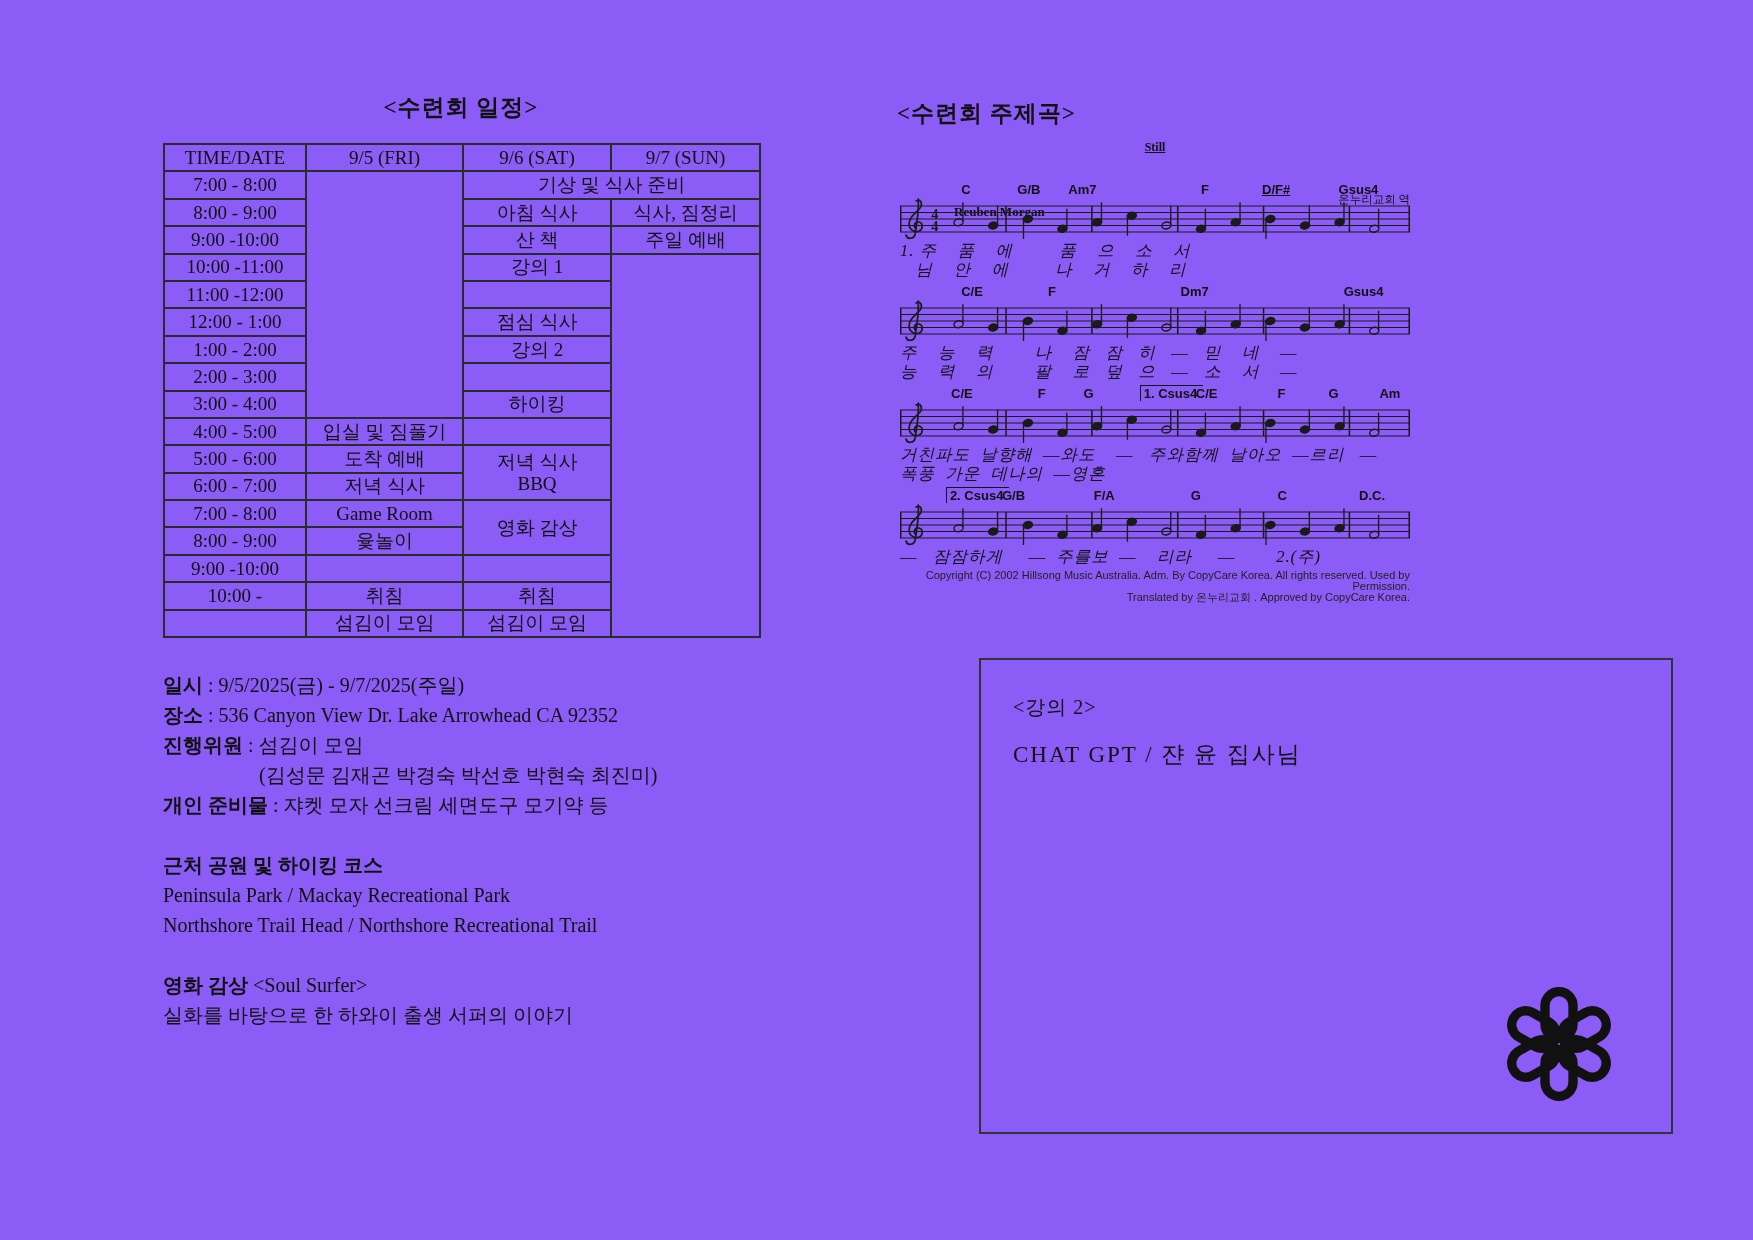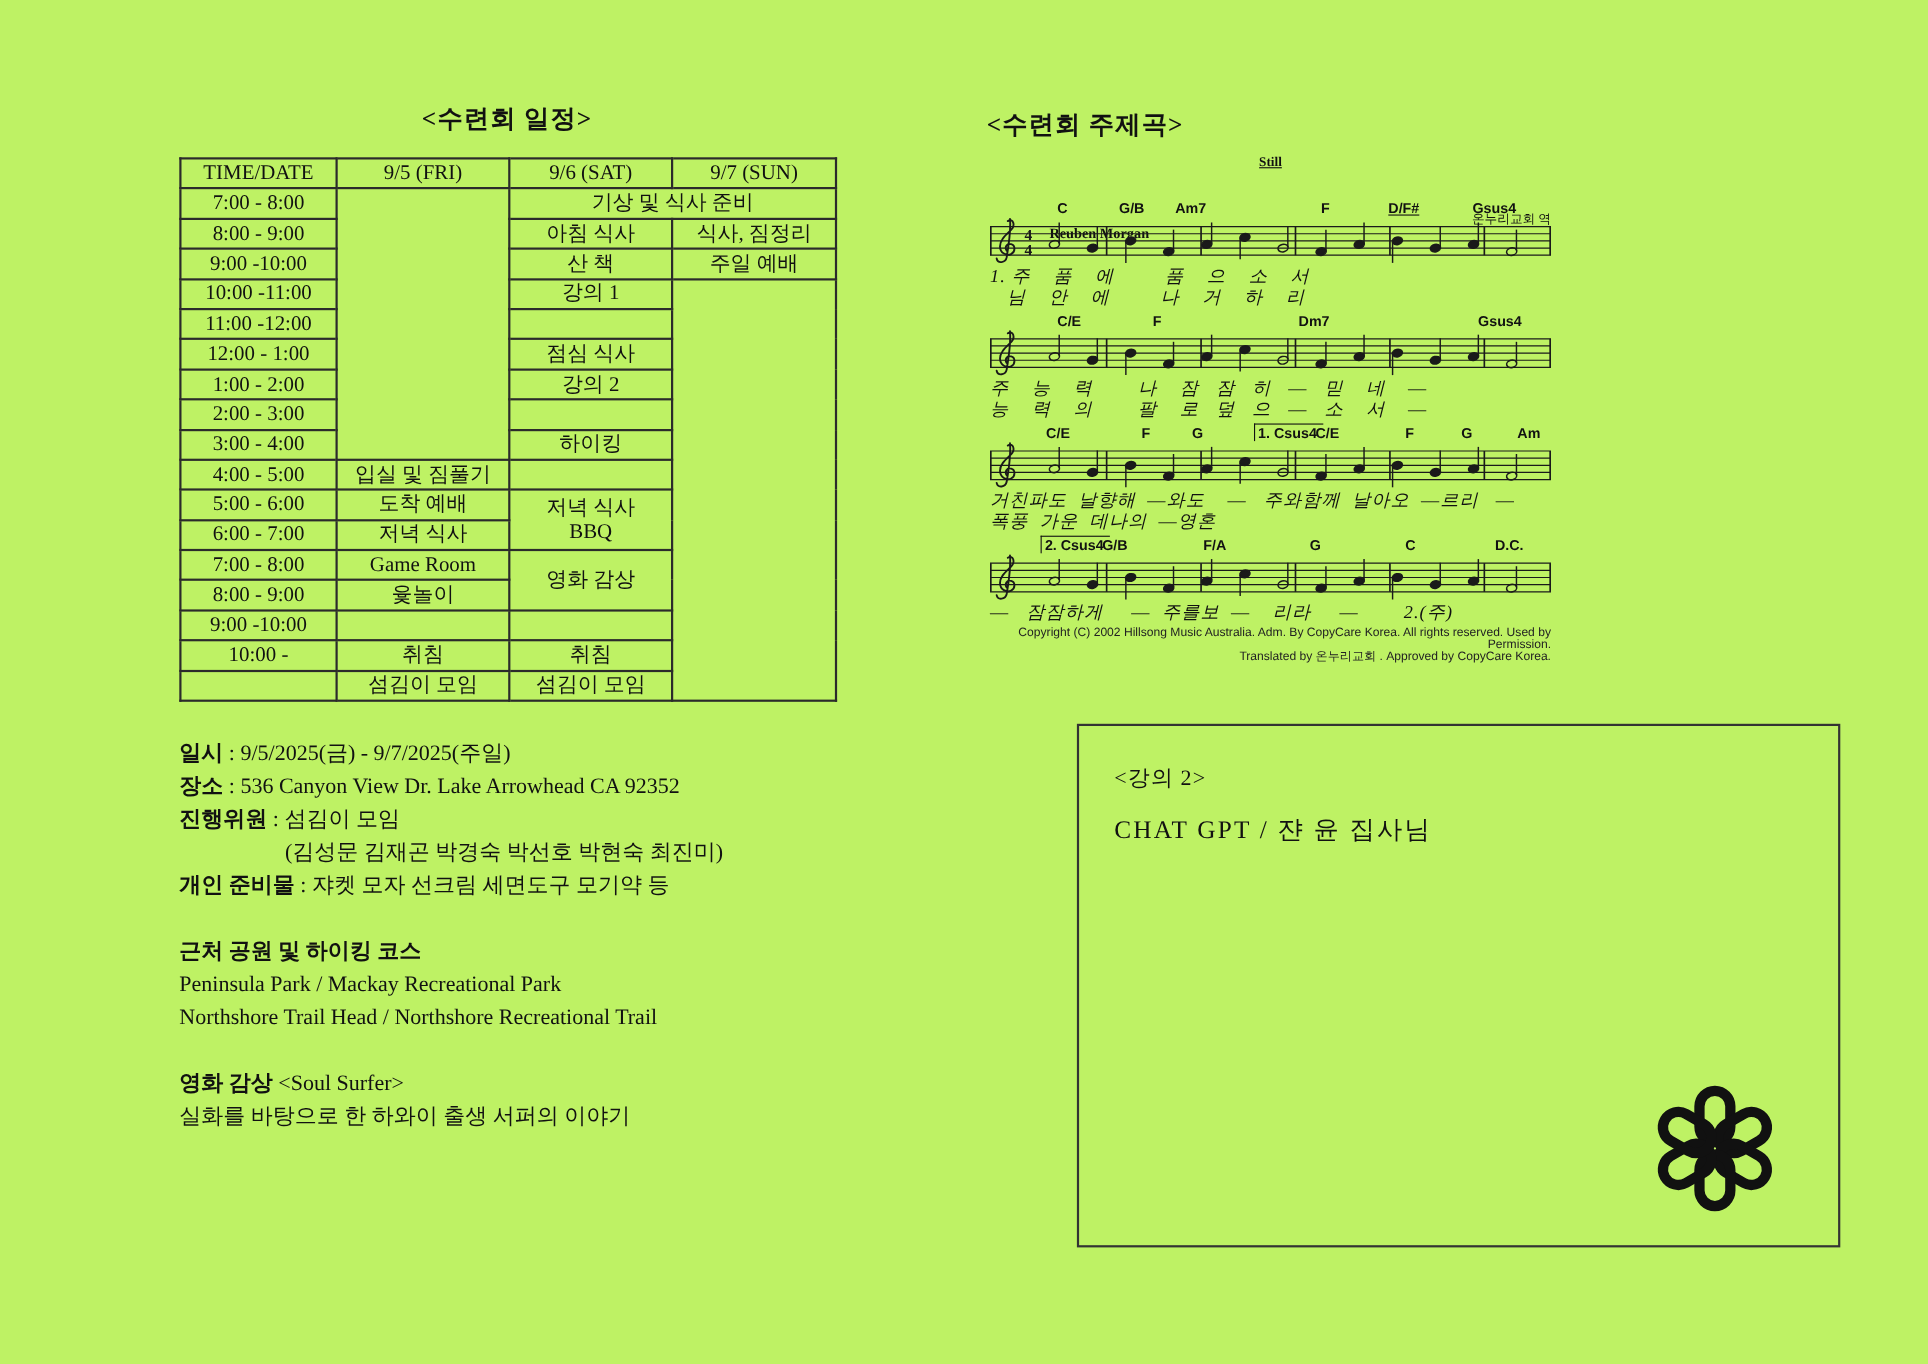--- a/index.html
+++ b/index.html
@@ -1,16 +1,16 @@
 <!DOCTYPE html>
 <html><head>
 <meta charset="utf-8">
 <style>
   html,body{margin:0;padding:0;background:#ffffff;}
-  .page{position:relative;width:1753px;height:1240px;background:#bef264;overflow:hidden;
+  .page{position:relative;width:1753px;height:1240px;background:#8b5cf6;overflow:hidden;
         font-family:"Liberation Serif","DejaVu Serif",serif;color:#111;}
 
   
   .schedule-title{position:absolute;left:163px;top:92px;width:596px;text-align:center;
                   font-size:23px;font-weight:600;letter-spacing:1px;}
   table.schedule{position:absolute;left:163px;top:143px;width:596px;border-collapse:collapse;
                  table-layout:fixed;font-size:19px;text-align:center;}
   .schedule th,.schedule td{border:2px solid #2b2b2b;padding:0 2px;height:25.4px;
                  font-weight:400;white-space:pre-line;vertical-align:middle;line-height:1.15;}
 

